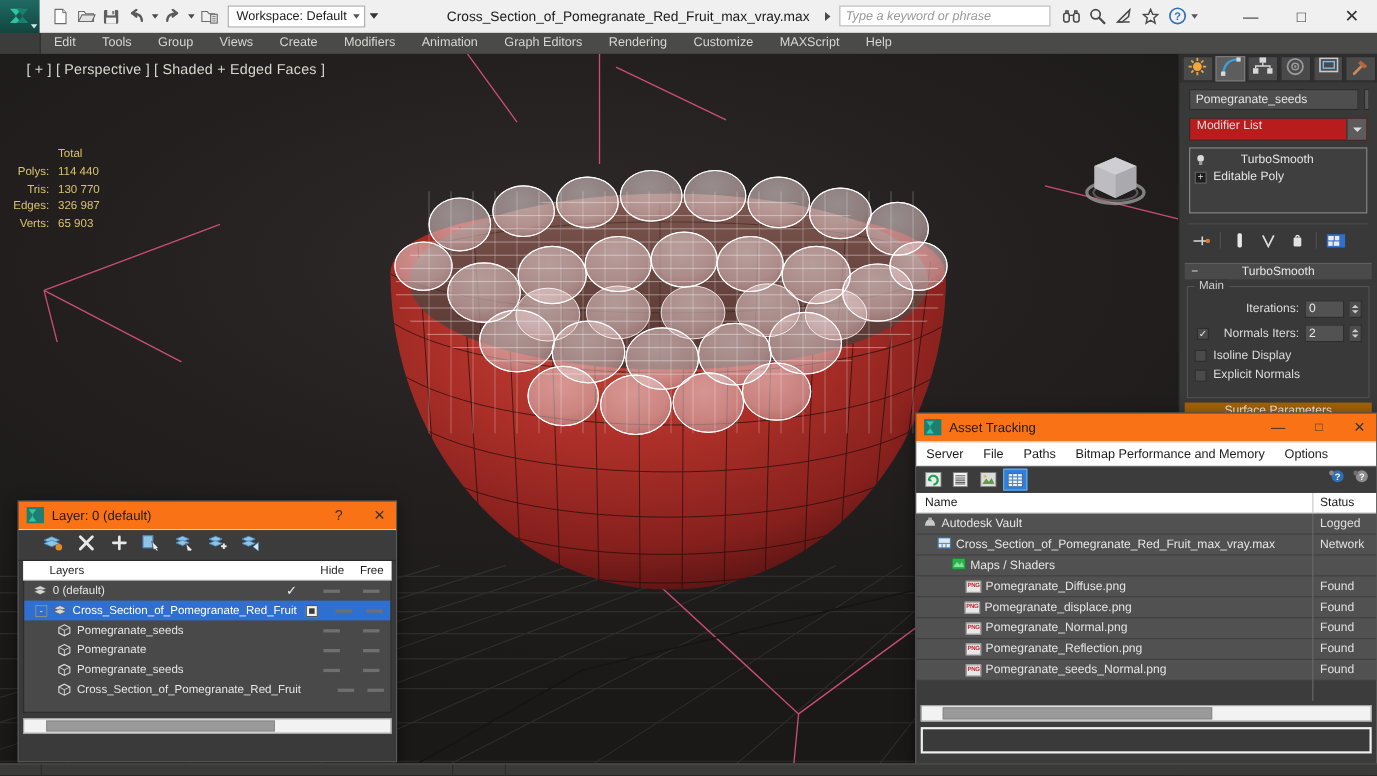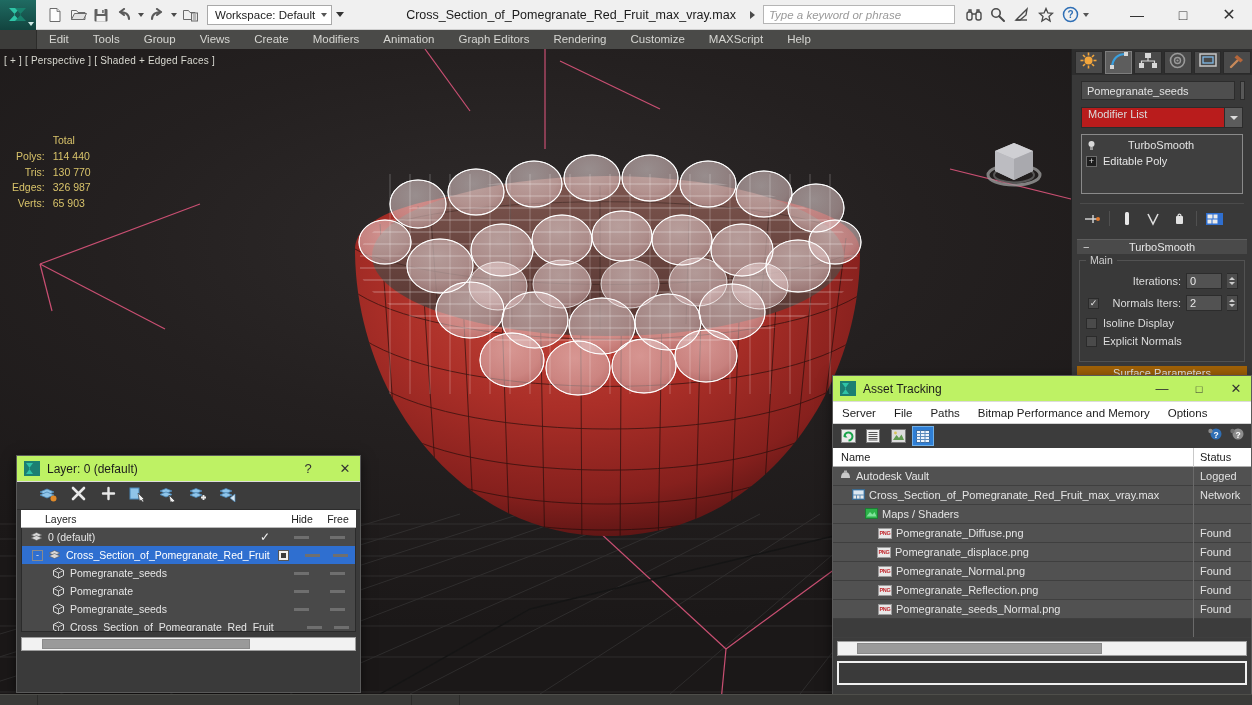--- a/index.html
+++ b/index.html
@@ -37,21 +37,21 @@
   .wincontrols{position:absolute;right:0;top:0;height:29px;display:flex;}
   .wc{width:46px;height:29px;display:flex;align-items:center;justify-content:center;font-size:14px;color:#333;}
   .wc.close{font-size:16px;}
   
   .menubar{position:absolute;left:0;top:30px;width:1252px;height:19px;background:#4a4a48;display:flex;align-items:center;}
   .menulogo{width:37px;height:19px;background:#3c3c3a;border-right:1px solid #2c2c2a;}
   .mitem{font-size:11.5px;color:#d6d6d2;padding:0 12px;line-height:19px;white-space:nowrap;}
   
   .viewport{position:absolute;left:0;top:49px;width:1071px;height:645px;background:#262626;overflow:hidden;}
   .vp-grad{position:absolute;inset:0;background:radial-gradient(ellipse 80% 60% at 48% 30%, #2f2b2b 0%, #242020 48%, #1b1818 100%);}
-  .vp-label{position:absolute;left:4px;top:6px;font-size:10px;color:#d8d8d0;letter-spacing:.2px;}
+  .vp-label{position:absolute;left:24px;top:6px;font-size:13px;color:#d8d8d0;letter-spacing:.2px;}
   .stats{position:absolute;left:12px;top:84px;font-size:10.5px;color:#d8c36a;line-height:15.8px;}
   .stats table{border-collapse:collapse;}
   .stats td{padding:0;color:#d8c36a;font-size:10.5px;}
   .stats td.lab{text-align:right;padding-right:8px;}
   .stats td.hdr{padding-left:0;}
   .grid{position:absolute;left:0;bottom:0;width:1071px;height:300px;opacity:.5;}
   .viewcube{position:absolute;left:978px;top:86px;width:72px;height:60px;}
   
   .cmdpanel{position:absolute;left:1071px;top:49px;width:181px;height:656px;background:#393939;border-left:1px solid #222;}
   .cp-tabs{display:flex;height:26px;background:#2e2e2e;padding:2px 1px 0 3px;gap:2px;}
@@ -84,34 +84,34 @@
   .spinbtn{width:11px;height:16px;background:#4d4d4d;border:1px solid #2c2c2c;border-left:none;display:flex;flex-direction:column;align-items:center;justify-content:center;gap:2px;}
   .spinbtn i{width:0;height:0;border-left:3px solid transparent;border-right:3px solid transparent;}
   .spinbtn i.up{border-bottom:3px solid #ccc;}
   .spinbtn i.dn{border-top:3px solid #ccc;}
   .cbx{width:11px;height:11px;background:#4a4a4a;border:1px solid #2b2b2b;display:inline-flex;align-items:center;justify-content:center;
     color:#e8e8e8;font-size:9px;line-height:9px;}
   .crow{display:flex;align-items:center;gap:6px;margin-bottom:6px;font-size:11px;color:#dcdcdc;}
   .nextroll{margin:4px 5px 0 5px;height:13px;background:#a16207;display:flex;align-items:center;justify-content:center;font-size:11px;color:#e6e6e6;overflow:hidden;}
   
   .dlg{position:absolute;background:#3a3a3a;border:1px solid #5a5a5a;box-shadow:0 3px 12px rgba(0,0,0,.55);}
-  .dlg-title{height:26px;background:#bef264;display:flex;align-items:center;padding-left:7px;gap:7px;border-bottom:1px solid #dcdcdc;}
+  .dlg-title{height:26px;background:#f97316;display:flex;align-items:center;padding-left:7px;gap:7px;border-bottom:1px solid #dcdcdc;}
   .dlg-title .dicon{width:16px;height:16px;}
   .dlg-title .dname{font-size:12px;color:#1c1c1c;flex:1;}
   .dlg-btn{width:30px;height:26px;display:flex;align-items:center;justify-content:center;font-size:13px;color:#333;}
   .dlg-btn.sq{font-size:11px;}
   
   #layer-dialog{left:16px;top:455px;width:345px;height:238px;}
   .lay-toolbar{height:28px;background:#3c3c3c;display:flex;align-items:center;gap:4px;padding-left:18px;border-bottom:1px solid #2c2c2c;}
   .lay-tbtn{width:26px;height:22px;display:flex;align-items:center;justify-content:center;}
   .lay-head{height:18px;background:#fff;display:flex;align-items:center;font-size:10.5px;color:#1d1d1d;border-bottom:1px solid #b9b9b9;}
   .lay-head .c1{flex:1;padding-left:24px;}
   .lay-head .c2{width:36px;text-align:center;}
   .lay-head .c3{width:36px;text-align:center;}
-  .lay-list{background:#494949;height:104px;border:1px solid #2b2b2b;border-top:none;margin:0 4px;overflow:hidden;}
+  .lay-list{background:#494949;height:120px;border:1px solid #2b2b2b;border-top:none;margin:0 4px;overflow:hidden;}
   .lay-row{height:18px;display:flex;align-items:center;font-size:10.5px;color:#e6e6e6;position:relative;}
   .lay-row.sel{background:#2f6fd0;}
   .lay-row.sel .lname{color:#fff;}
   .lay-row .lcell{flex:1;display:flex;align-items:center;gap:5px;}
   .lay-row .lexp{width:11px;height:11px;border:1px solid #8b8b8b;color:#eee;font-size:9px;line-height:9px;text-align:center;margin-left:2px;}
   .lay-row .licon{width:13px;height:13px;display:flex;align-items:center;justify-content:center;}
   .lay-row .chk{width:36px;text-align:center;color:#efefef;font-size:12px;}
   .lay-row .dash{width:36px;display:flex;align-items:center;justify-content:center;}
   .lay-row .dash em{display:block;width:15px;height:3px;background:#6f6f6f;}
   .lay-row .sqbx{width:36px;display:flex;align-items:center;justify-content:center;}

